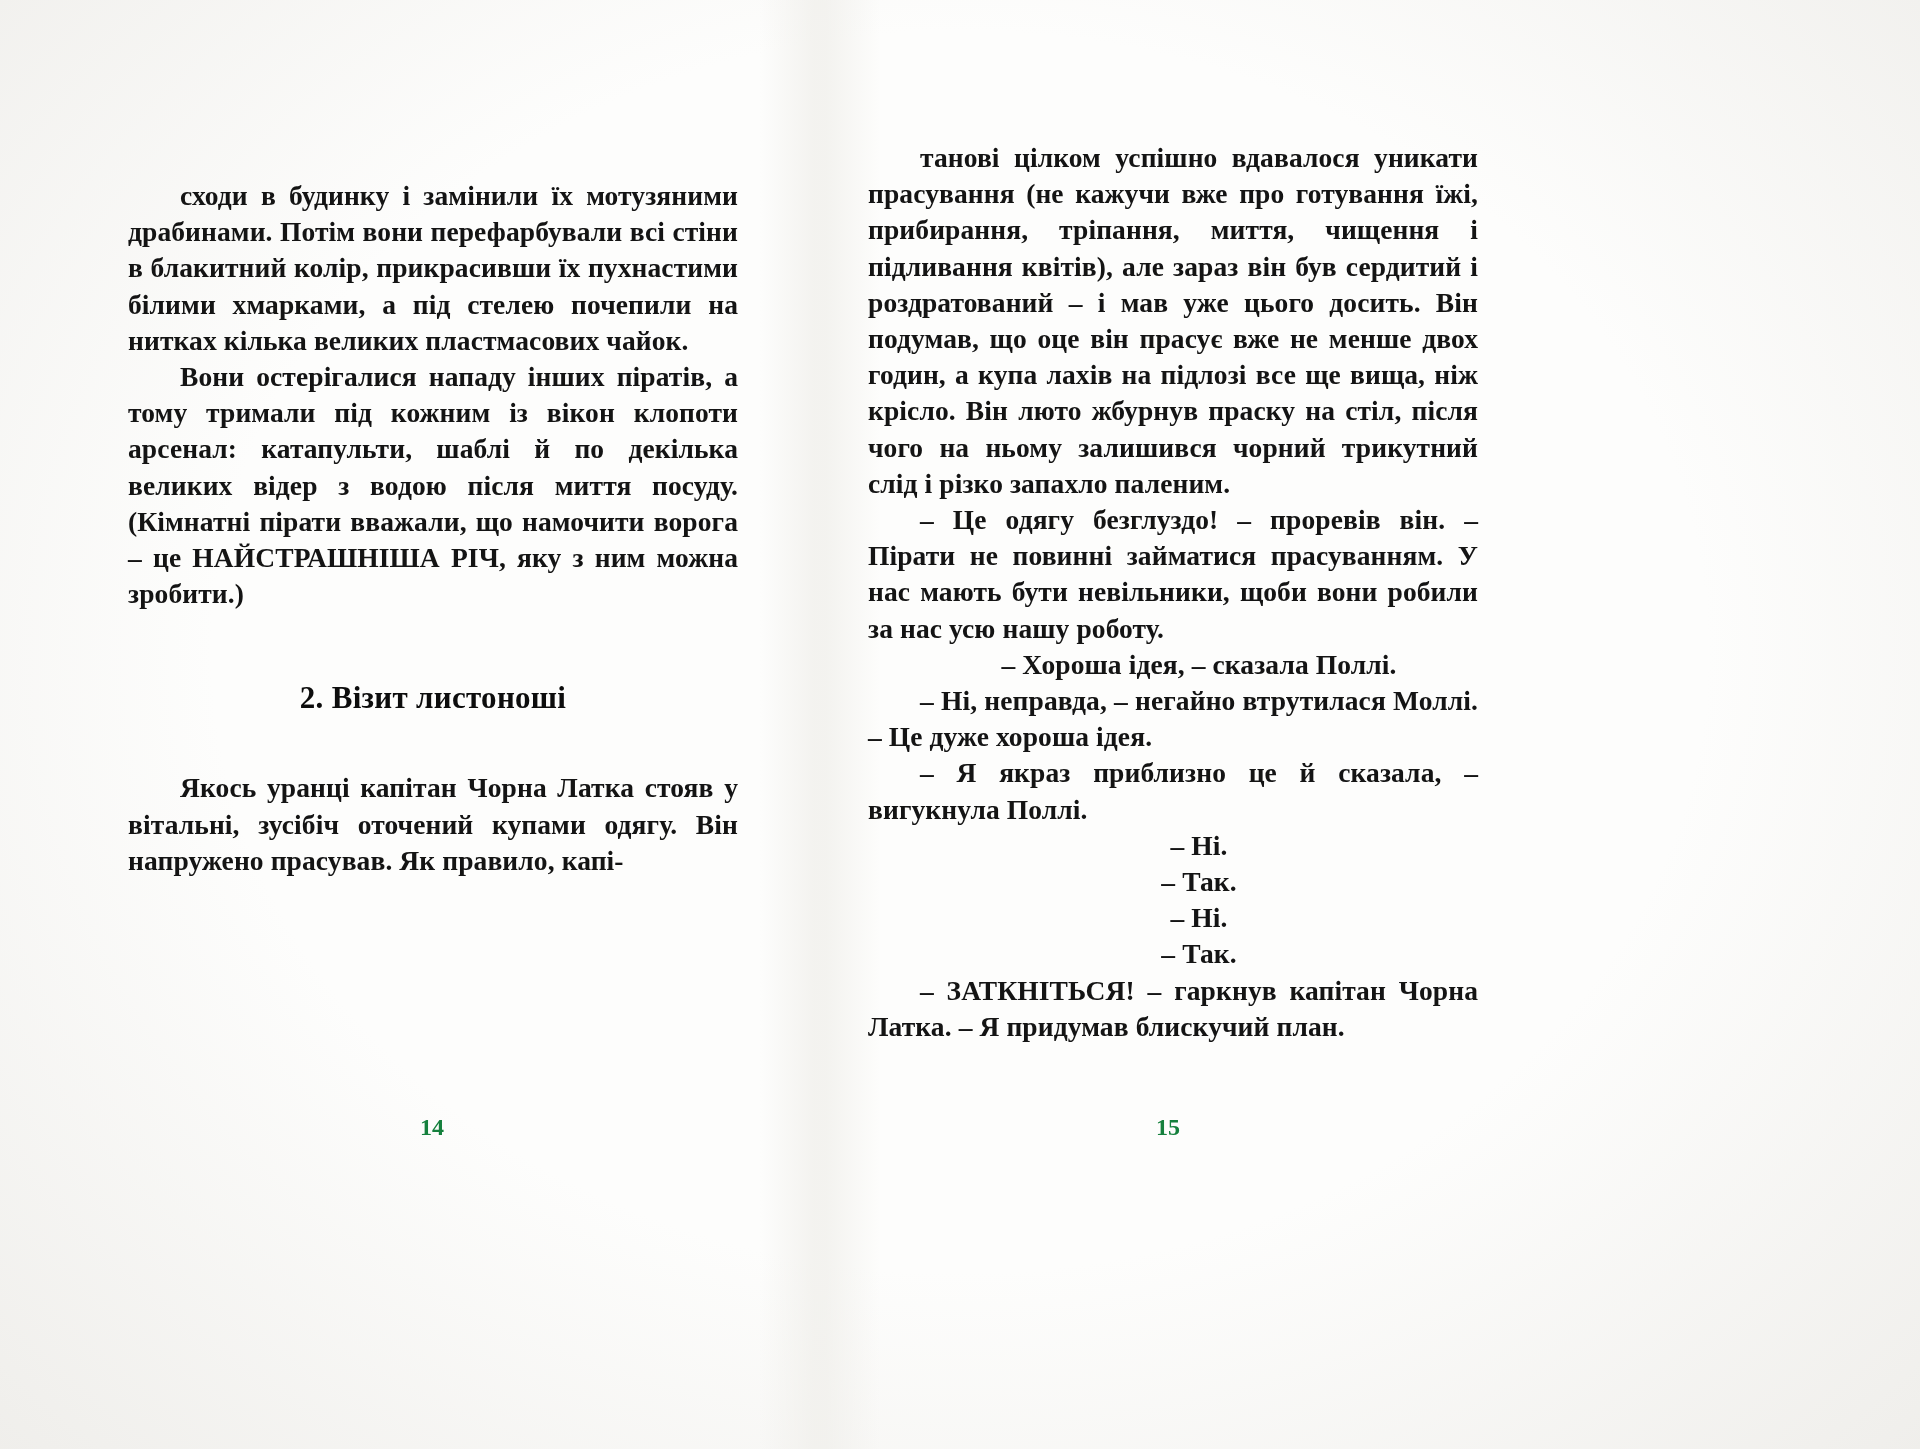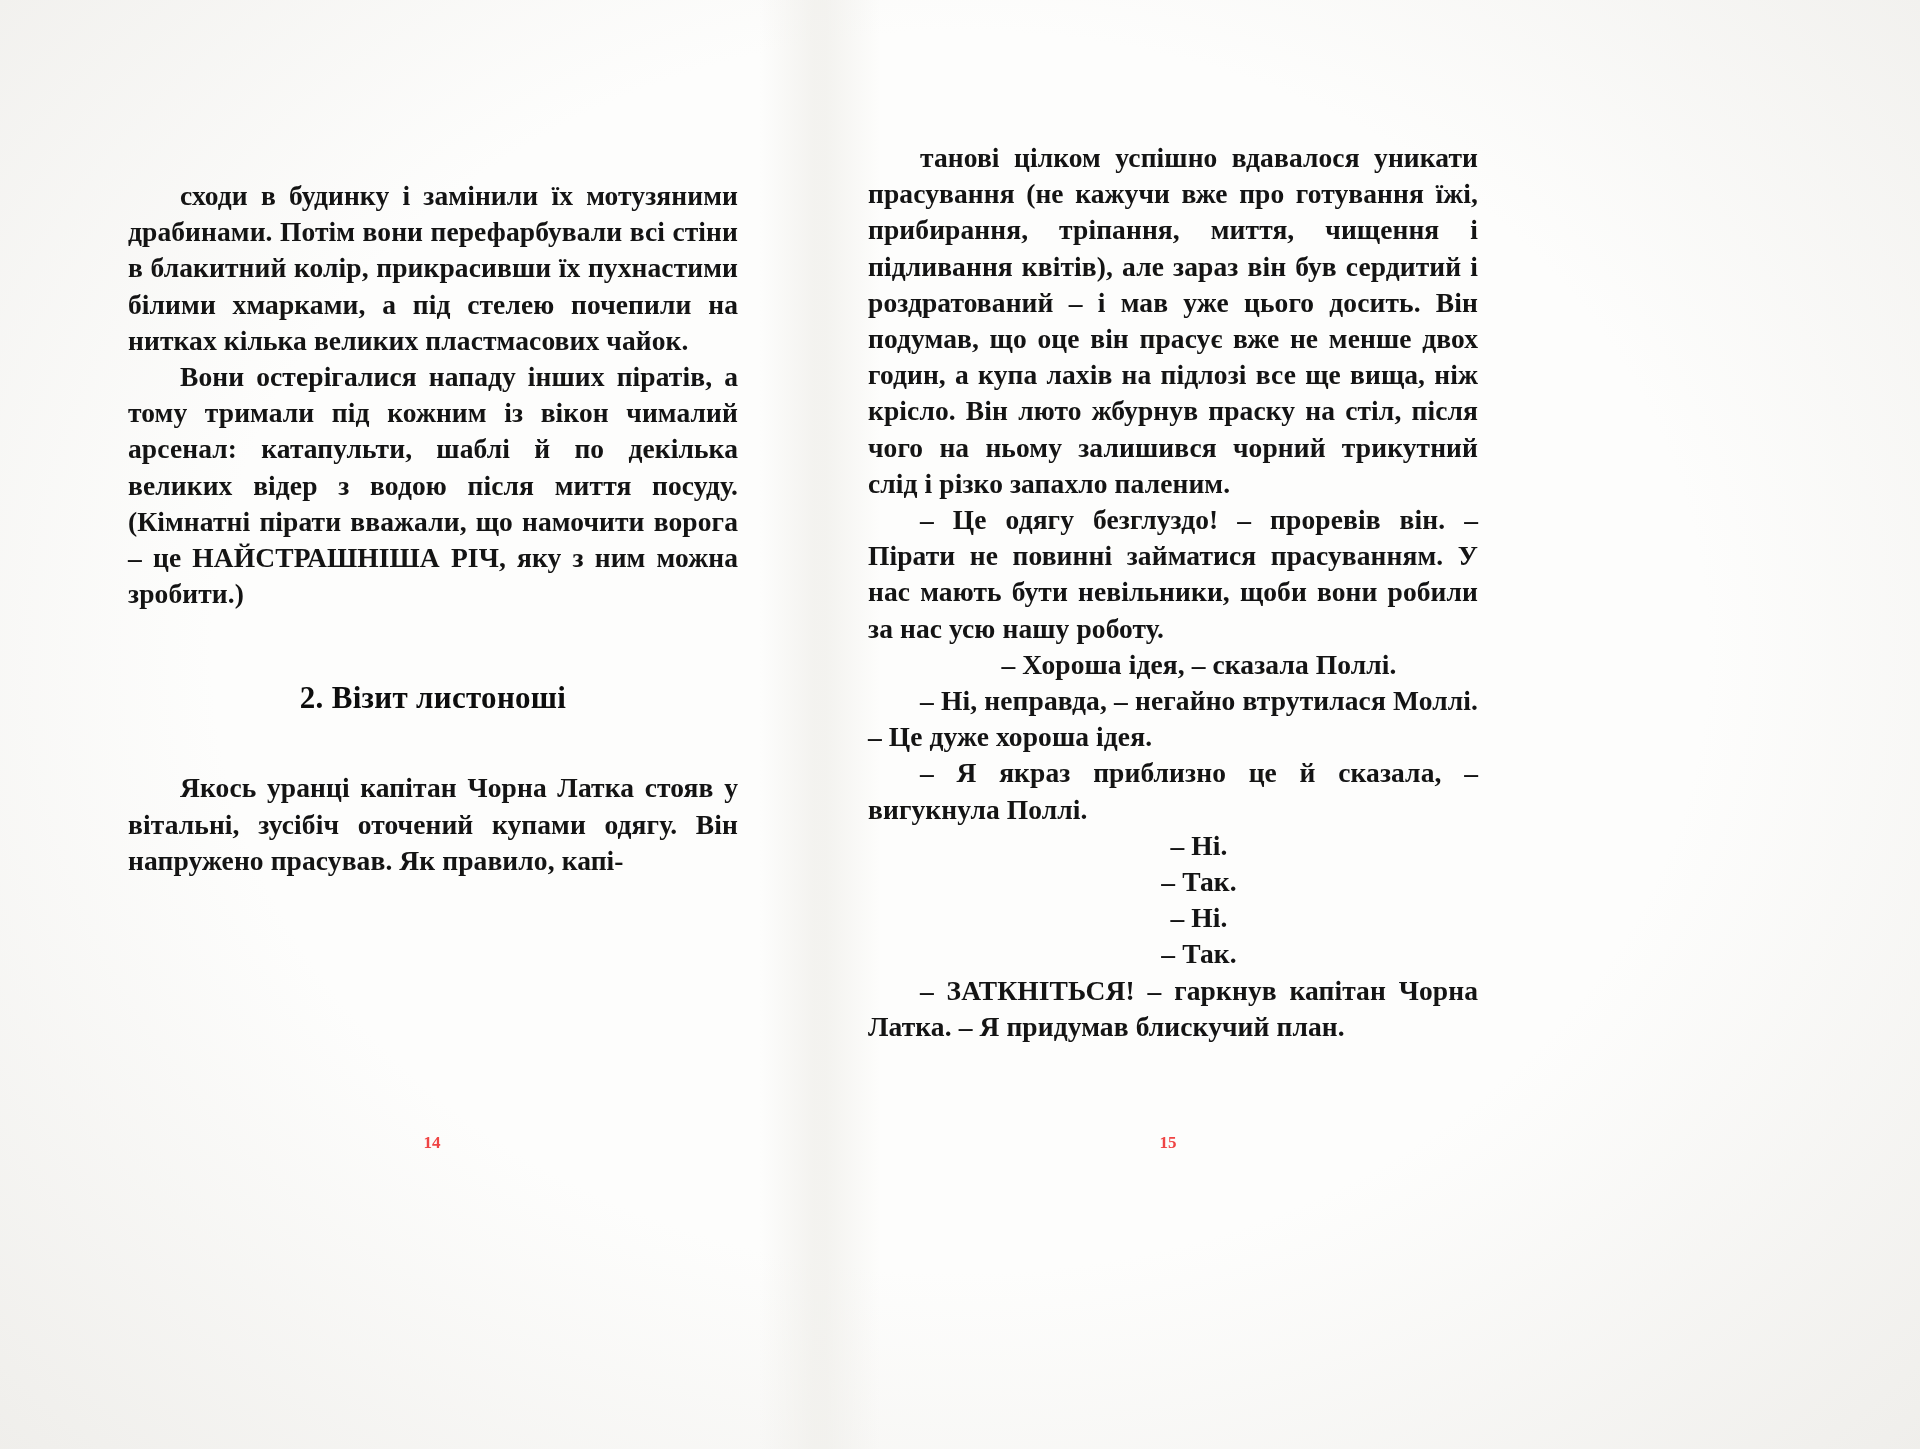--- a/index.html
+++ b/index.html
@@ -73,45 +73,45 @@
     text-align: center;
     margin: 0;
     padding: 0;
     letter-spacing: 0.3px;
   }
   .spacer-before-heading { height: 66px; }
   .spacer-after-heading  { height: 52px; }
 
   .folio {
     position: absolute;
-    bottom: 296px;
-    font-size: 17px;
+    bottom: 308px;
+    font-size: 24px;
     font-weight: 700;
-    color: #ef4444;
+    color: #15803d;
     text-align: center;
     width: 120px;
   }
   .folio.left  { left: 372px; }
   .folio.right { left: 1108px; }
 
   
   .dlg { text-align: center; }
 </style>
 </head>
 <body>
 
 <div class="page-spread">
 
   <div class="paper-tint"></div>
   <div class="gutter-shade"></div>
 
   <div class="column left">
     <div class="body-text">
       <p>сходи в будинку і замінили їх мотузяними драбинами. Потім вони перефарбували всі стіни в блакитний колір, прикрасивши їх пухнастими білими хмарками, а під стелею почепили на нитках кілька великих пластмасових чайок.</p>
-      <p>Вони остерігалися нападу інших піратів, а тому тримали під кожним із вікон чималий арсенал: катапульти, шаблі й по декілька великих відер з водою після миття посуду. (Кімнатні пірати вважали, що намочити ворога – це НАЙСТРАШНІША РІЧ, яку з ним можна зробити.)</p>
+      <p>Вони остерігалися нападу інших піратів, а тому тримали під кожним із вікон клопоти арсенал: катапульти, шаблі й по декілька великих відер з водою після миття посуду. (Кімнатні пірати вважали, що намочити ворога – це НАЙСТРАШНІША РІЧ, яку з ним можна зробити.)</p>
     </div>
 
     <div class="spacer-before-heading"></div>
 
     <h2 class="chapter-heading">2. Візит листоноші</h2>
 
     <div class="spacer-after-heading"></div>
 
     <div class="body-text">
       <p>Якось уранці капітан Чорна Латка стояв у вітальні, зусібіч оточений купами одягу. Він напружено прасував. Як правило, капі-</p>

